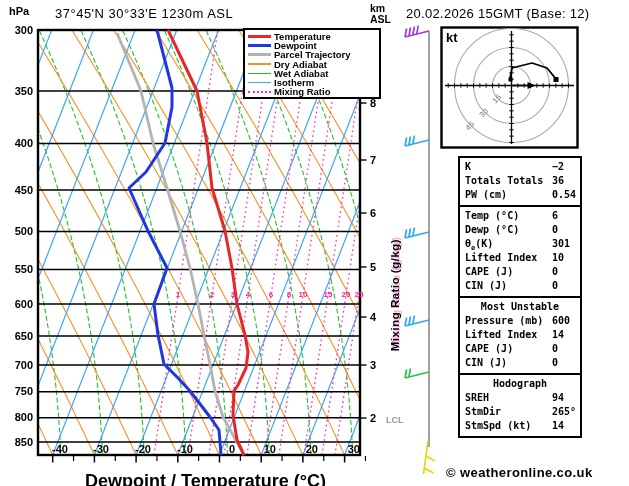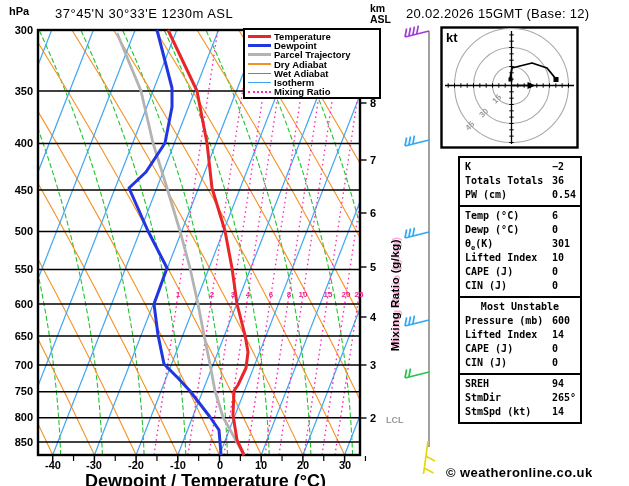--- a/index.html
+++ b/index.html
@@ -6,21 +6,21 @@
   .stage{position:relative;width:629px;height:486px;background:#fff;overflow:hidden;
          font-family:"Liberation Sans",sans-serif;color:#000;}
   .stage svg{position:absolute;left:0;top:0;}
   .ov{position:absolute;white-space:nowrap;}
   .title{left:55px;top:6px;font-size:13px;font-weight:normal;letter-spacing:.5px;}
   .datetime{left:406px;top:6px;font-size:13px;font-weight:normal;letter-spacing:.3px;}
   .hpa{left:9px;top:5px;font-size:11px;font-weight:bold;}
   .kmasl{left:370px;top:3px;font-size:10.5px;font-weight:bold;line-height:11px;text-align:left;}
   .plabel{width:28px;text-align:right;font-size:11px;font-weight:bold;left:5px;}
   .klabel{left:370px;font-size:11px;font-weight:bold;}
-  .xlabel{width:30px;text-align:center;font-size:11px;font-weight:bold;top:459px;}
+  .xlabel{width:30px;text-align:right;font-size:11px;font-weight:bold;top:443px;}
   .axtitle{left:85px;top:471px;width:240px;text-align:center;font-size:18px;font-weight:bold;}
   .mxlabel{width:16px;text-align:center;font-size:8px;font-weight:bold;color:#f0238f;top:290px;}
   .mxaxis{left:265px;top:289px;width:260px;text-align:center;font-size:11.5px;font-weight:bold;
           transform:rotate(-90deg);letter-spacing:.5px;text-shadow:2.5px 1px 0 #ffabdc;}
   .lcl{left:386px;top:415px;font-size:9px;font-weight:bold;color:#9a9a9a;}
   .kt{left:446px;top:30px;font-size:13px;font-weight:bold;}
   .ring{font-size:8px;font-weight:bold;color:#999;transform:translate(-50%,-50%) rotate(-45deg);}
   .footer{left:446px;top:465px;font-size:13px;font-weight:bold;letter-spacing:.4px;}
   
   .legend{left:243px;top:28px;width:131px;border:2px solid #000;background:#fff;padding:2px 0 1px 3px;}
@@ -342,20 +342,21 @@
       <div class="trow"><span>CIN (J)</span><span class="tv">0</span></div>
     </div>
     <div class="tsec">
       <div class="thead">Most Unstable</div>
       <div class="trow"><span>Pressure (mb)</span><span class="tv">600</span></div>
       <div class="trow"><span>Lifted Index</span><span class="tv">14</span></div>
       <div class="trow"><span>CAPE (J)</span><span class="tv">0</span></div>
       <div class="trow"><span>CIN (J)</span><span class="tv">0</span></div>
     </div>
     <div class="tsec">
+      <div class="thead">Hodograph</div>
       <div class="trow"><span>SREH</span><span class="tv">94</span></div>
       <div class="trow"><span>StmDir</span><span class="tv">265°</span></div>
       <div class="trow"><span>StmSpd (kt)</span><span class="tv">14</span></div>
     </div>
   </div>
 
   <div class="ov footer">© weatheronline.co.uk</div>
 </div>
 
 </body></html>

